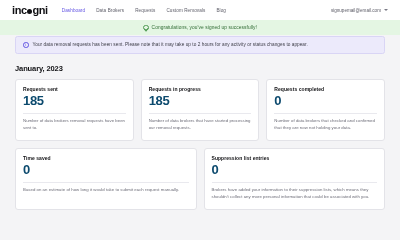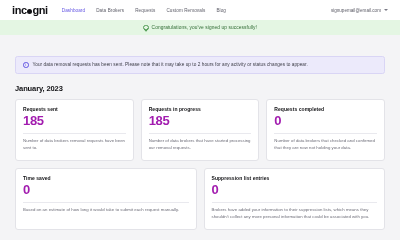--- a/index.html
+++ b/index.html
@@ -90,21 +90,21 @@
     content: "";
     position: absolute;
     left: 1.3px; top: 1px;
     width: 1.5px; height: 2.6px;
     border: solid #4f9a52;
     border-width: 0 0.6px 0.6px 0;
     transform: rotate(42deg);
   }
 
   
-  .body-wrap { padding: 21px 15px 0 15px; }
+  .body-wrap { padding: 1px 15px 0 15px; }
 
   .info-banner {
     background: #eceafb;
     border: 0.5px solid #d9d5f5;
     border-radius: 2.5px;
     padding: 5px 7px;
     display: flex;
     align-items: center;
     gap: 4px;
   }
@@ -154,21 +154,21 @@
   }
   .card-title {
     font-size: 5px;
     font-weight: 700;
     color: #111114;
     letter-spacing: 0.05px;
   }
   .card-value {
     font-size: 13px;
     font-weight: 700;
-    color: #a21caf;
+    color: #0c4a6e;
     line-height: 1.25;
     margin-top: 1px;
     letter-spacing: -0.3px;
   }
   .card-divider {
     height: 0.5px;
     background: #e9e9ee;
     margin: 4px 0 4px 0;
   }
   .card-desc {

